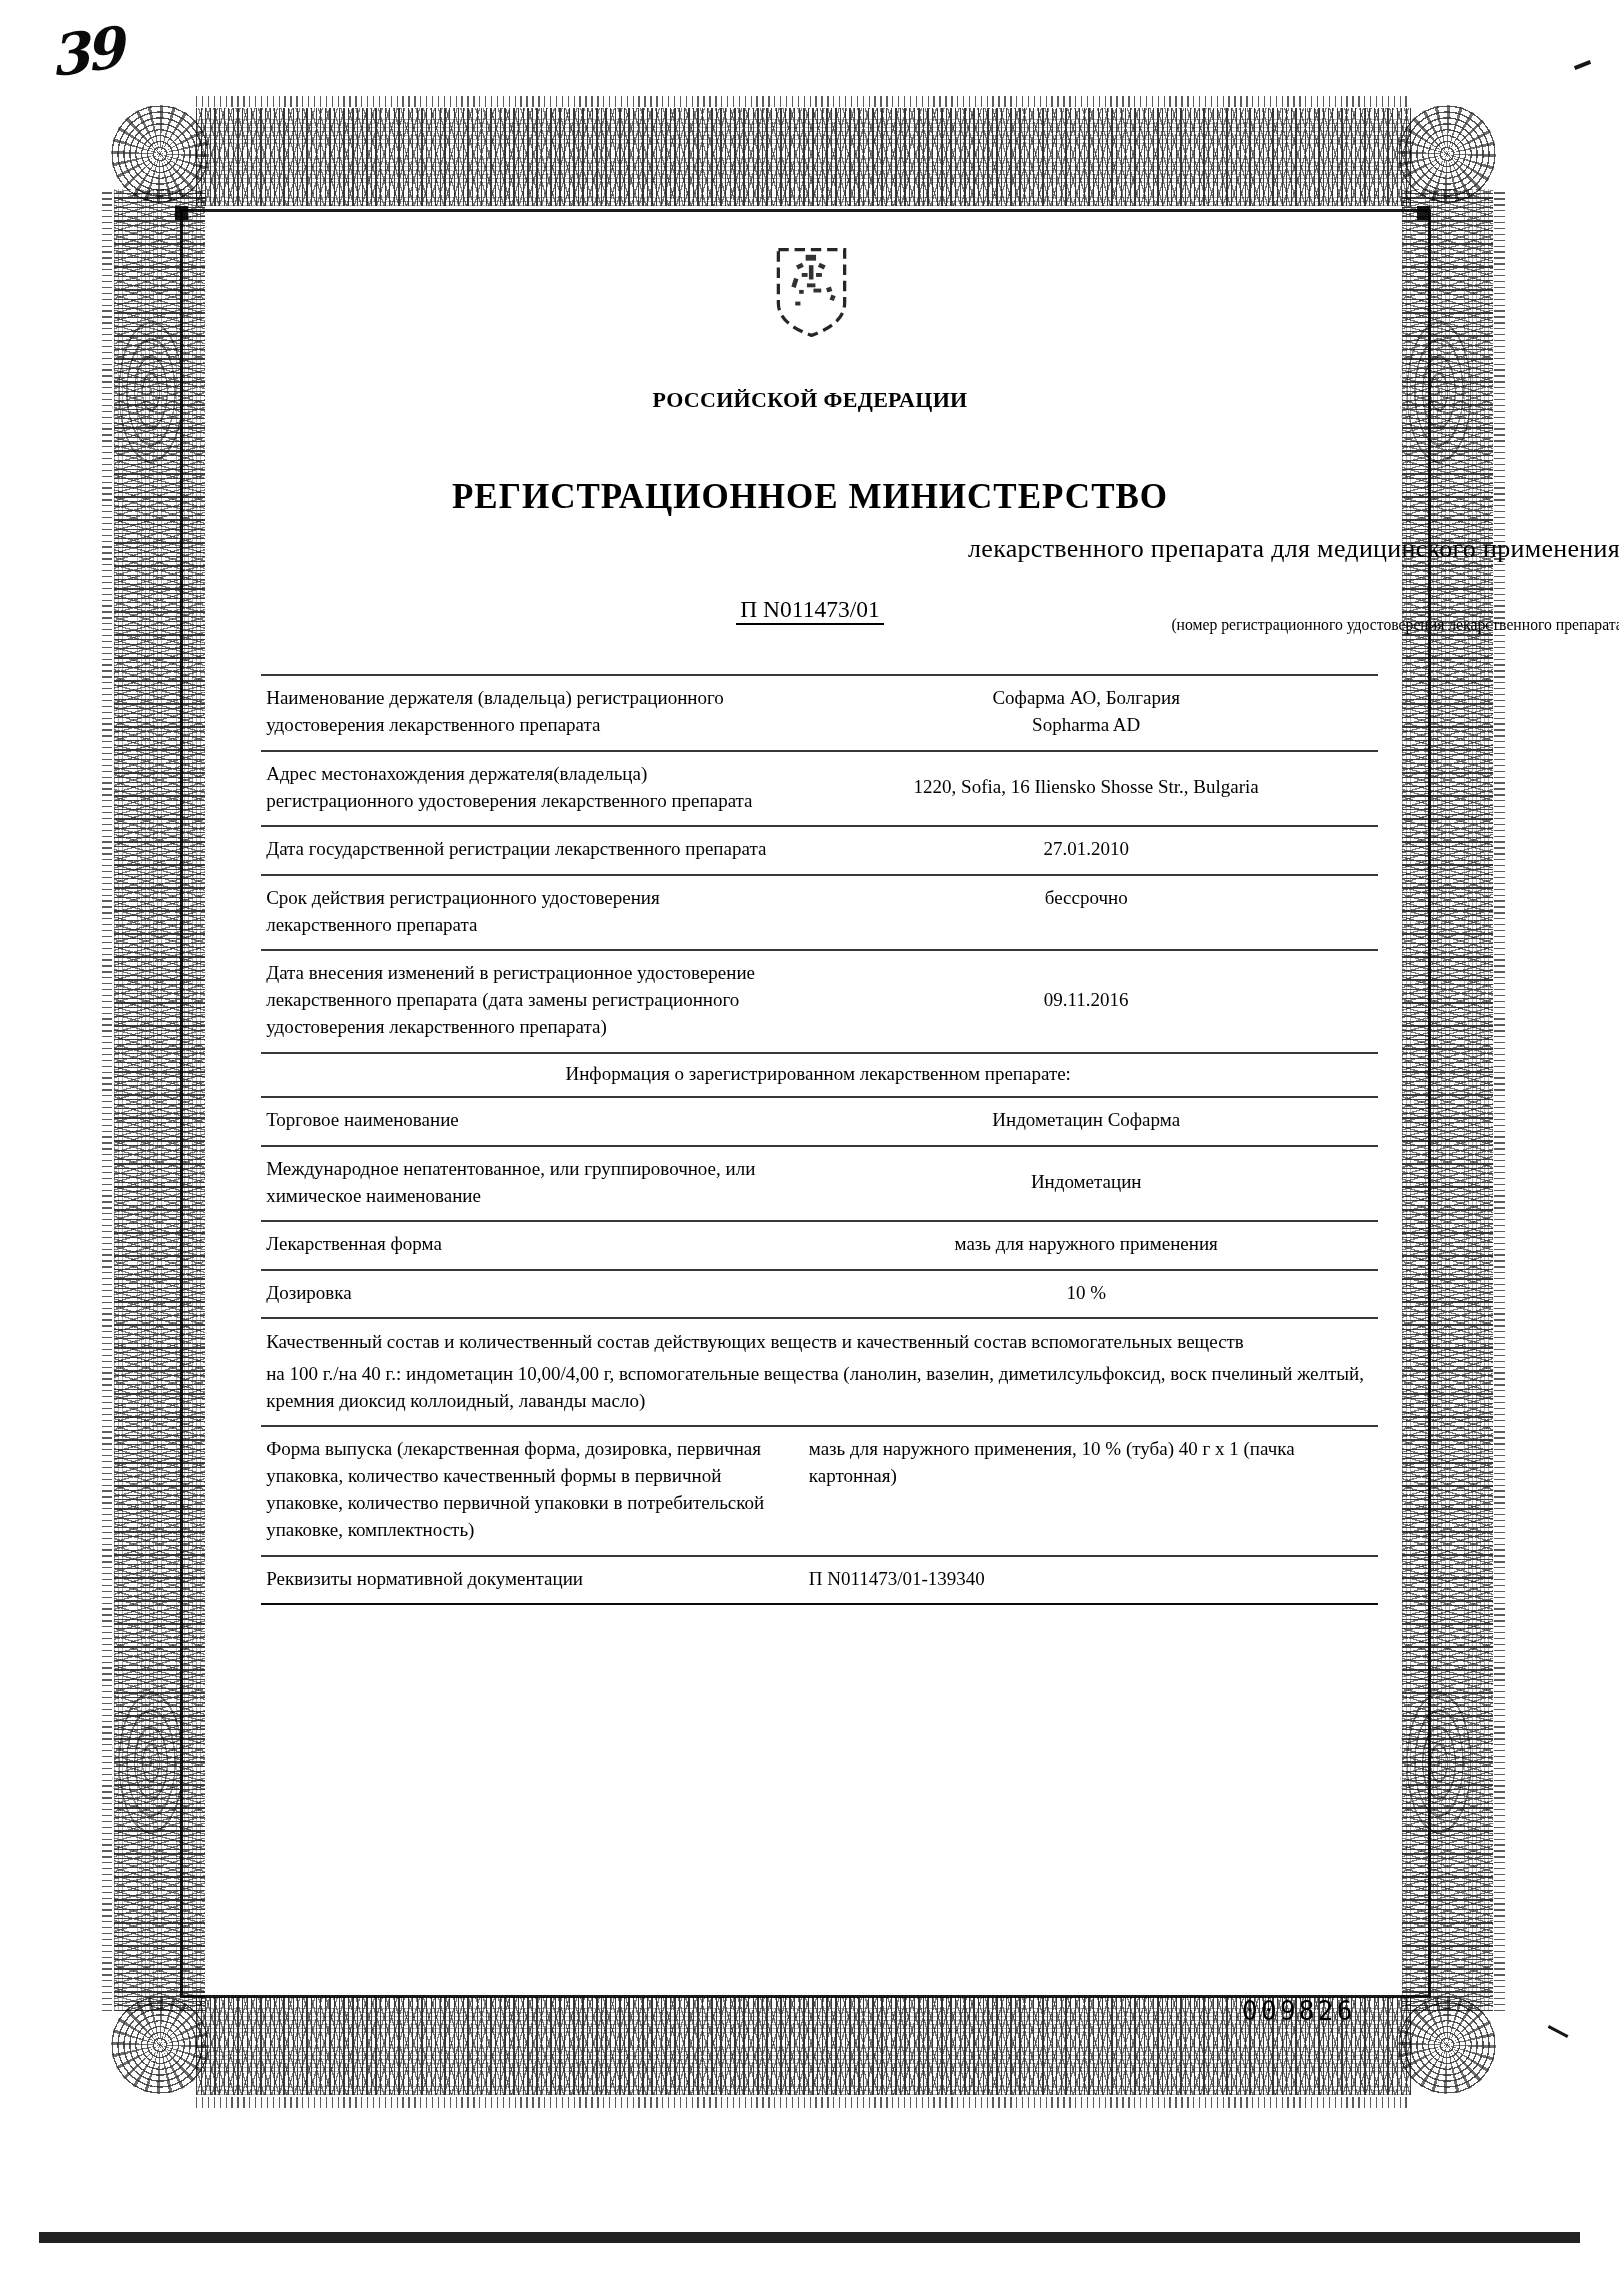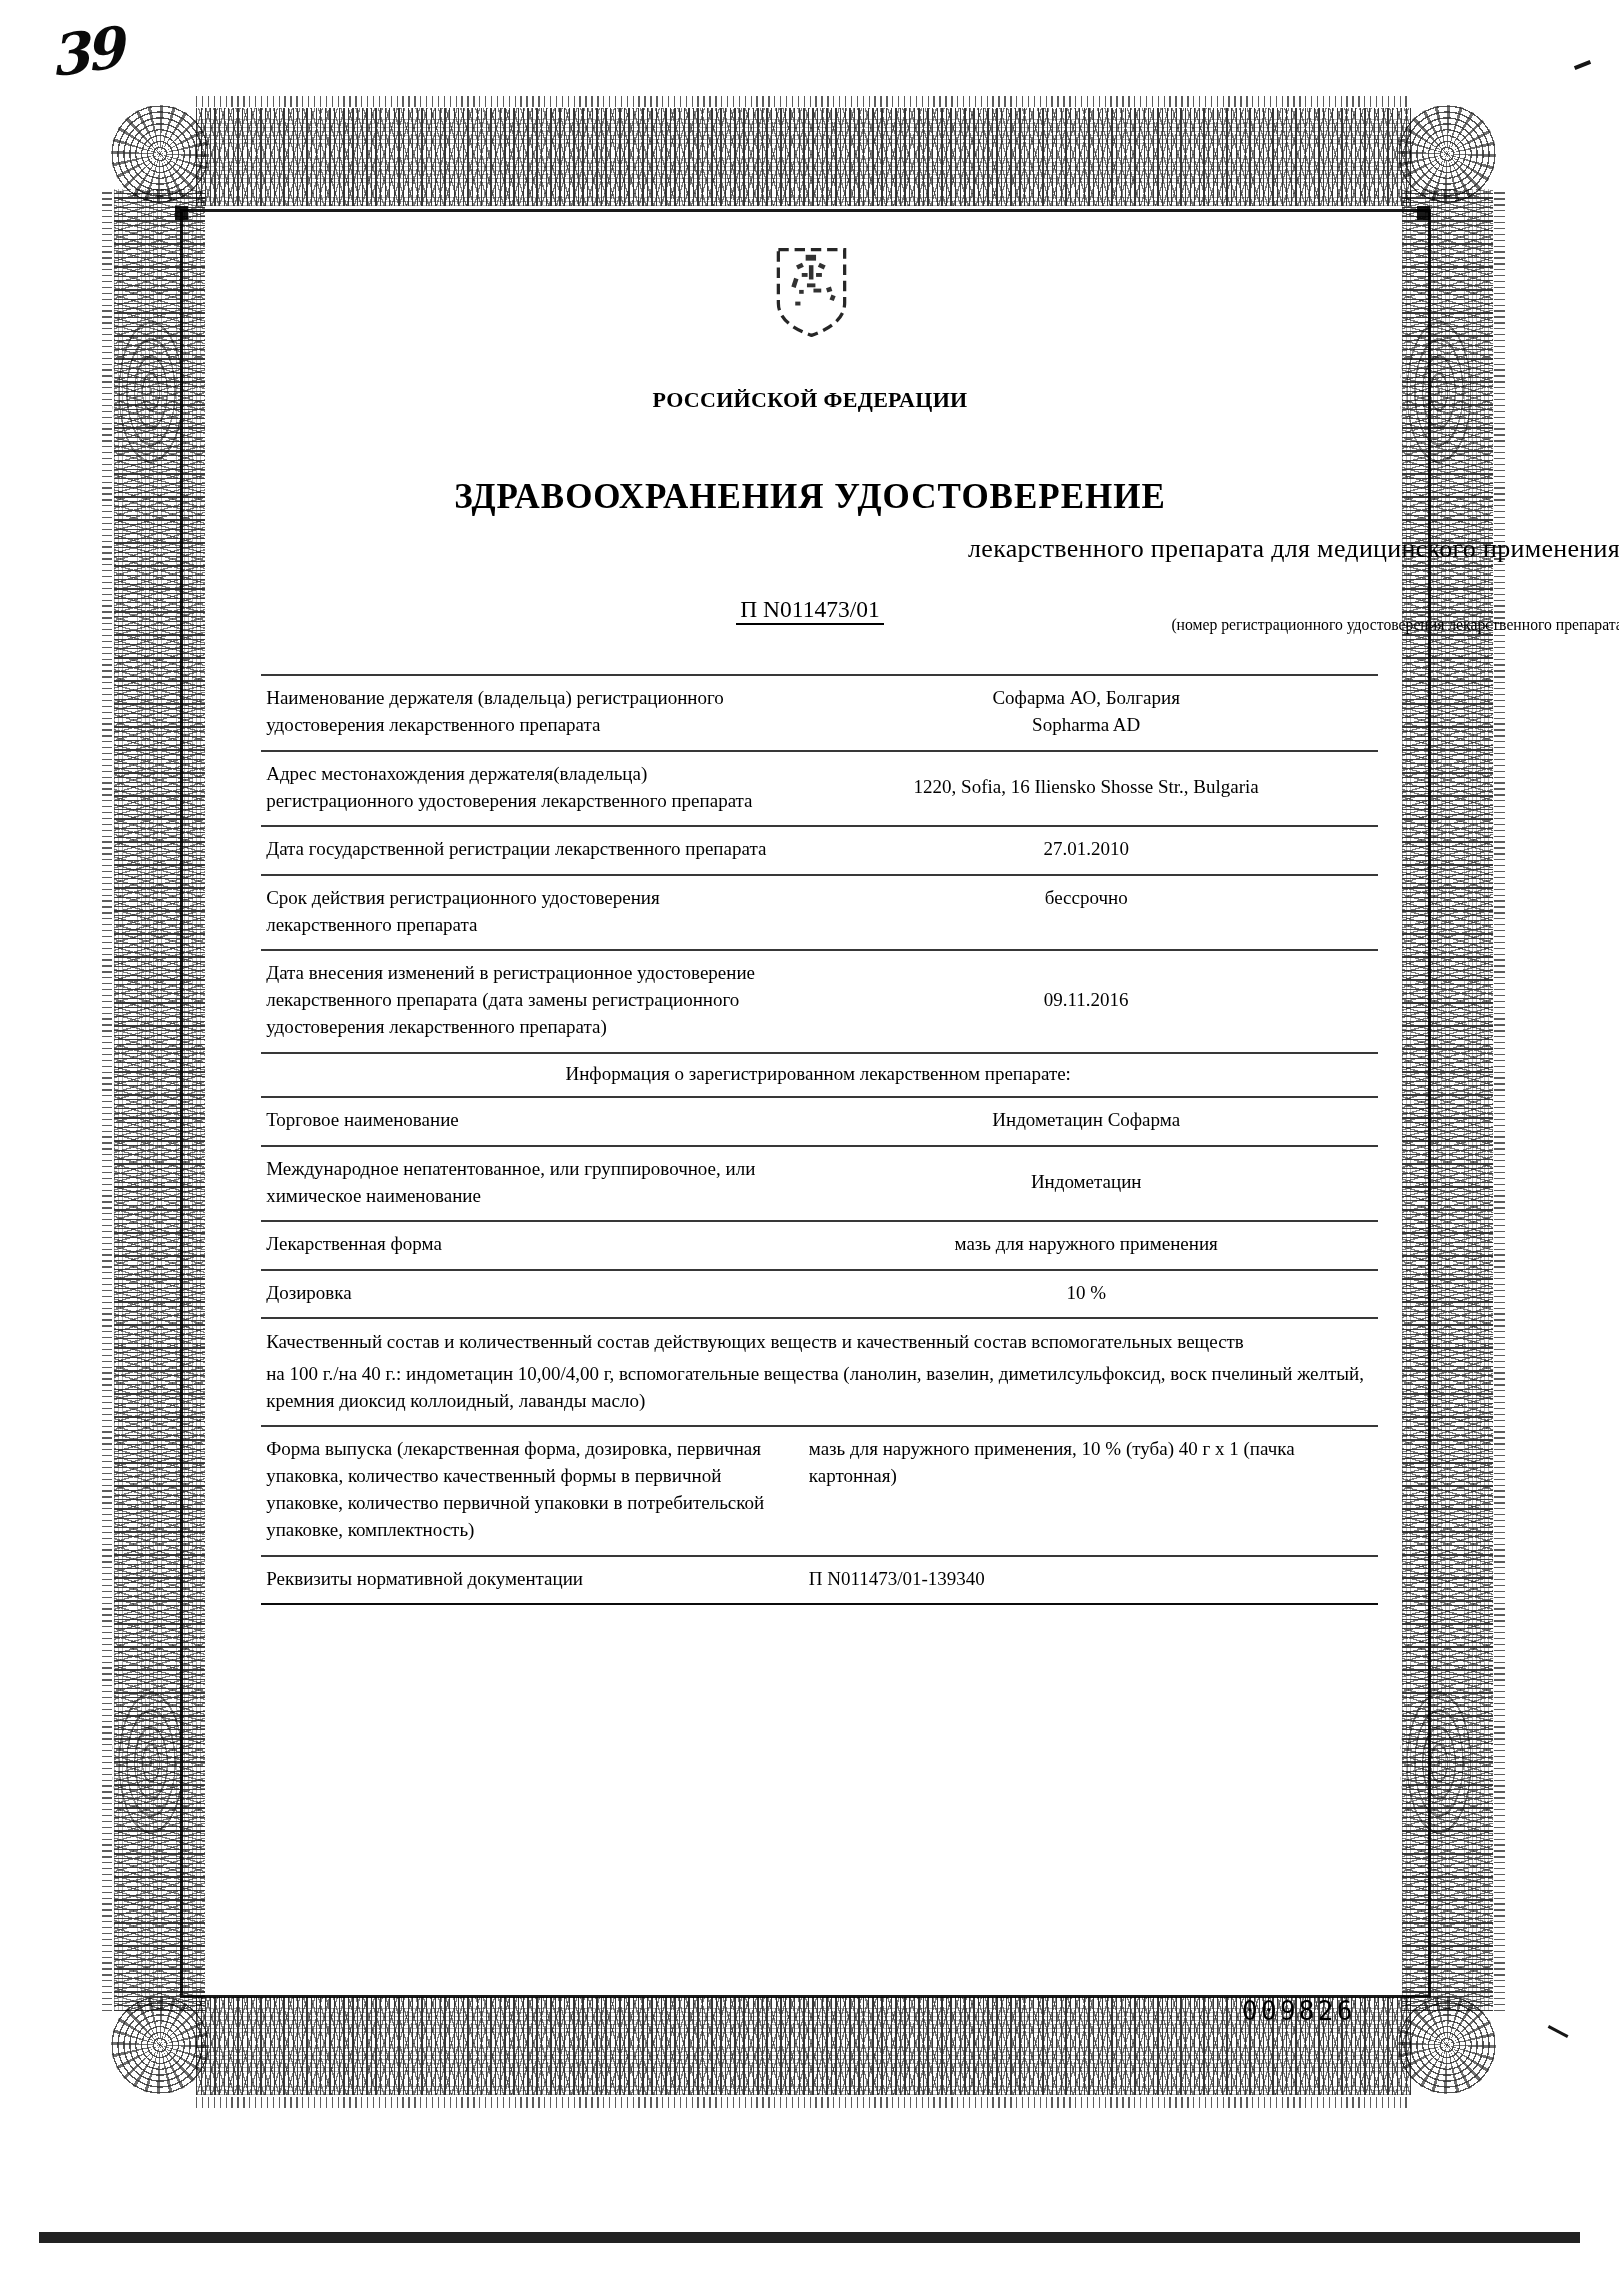--- a/index.html
+++ b/index.html
@@ -285,21 +285,21 @@
         <rect x="62" y="64" width="12" height="6"></rect>
         <rect x="82" y="62" width="8" height="7" transform="rotate(-18 86 65)"></rect>
         <rect x="88" y="74" width="7" height="8" transform="rotate(22 91 78)"></rect>
         <rect x="34" y="84" width="8" height="6"></rect>
       </g>
     </svg>
   </div>
 
   <div class="ministry-line ministry-2">РОССИЙСКОЙ ФЕДЕРАЦИИ</div>
 
-  <div class="doc-title">ЗДРАВООХРАНЕНИЯ УДОСТОВЕРЕНИЕ</div>
+  <div class="doc-title">РЕГИСТРАЦИОННОЕ МИНИСТЕРСТВО</div>
   <div class="doc-subtitle">лекарственного препарата для медицинского применения</div>
 
   <div class="reg-number">
     <span>П N011473/01</span>
   </div>
   <div class="reg-number-caption">(номер регистрационного удостоверения лекарственного препарата)</div>
 
   <table class="reg-table">
     <tbody>
       <tr>

